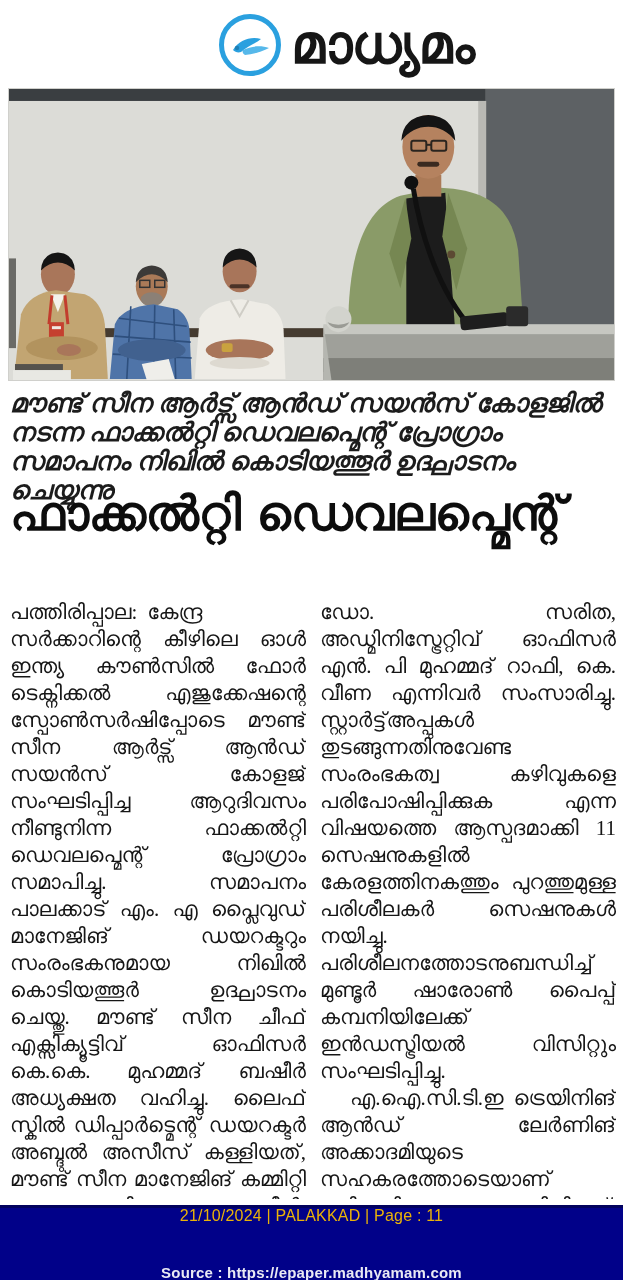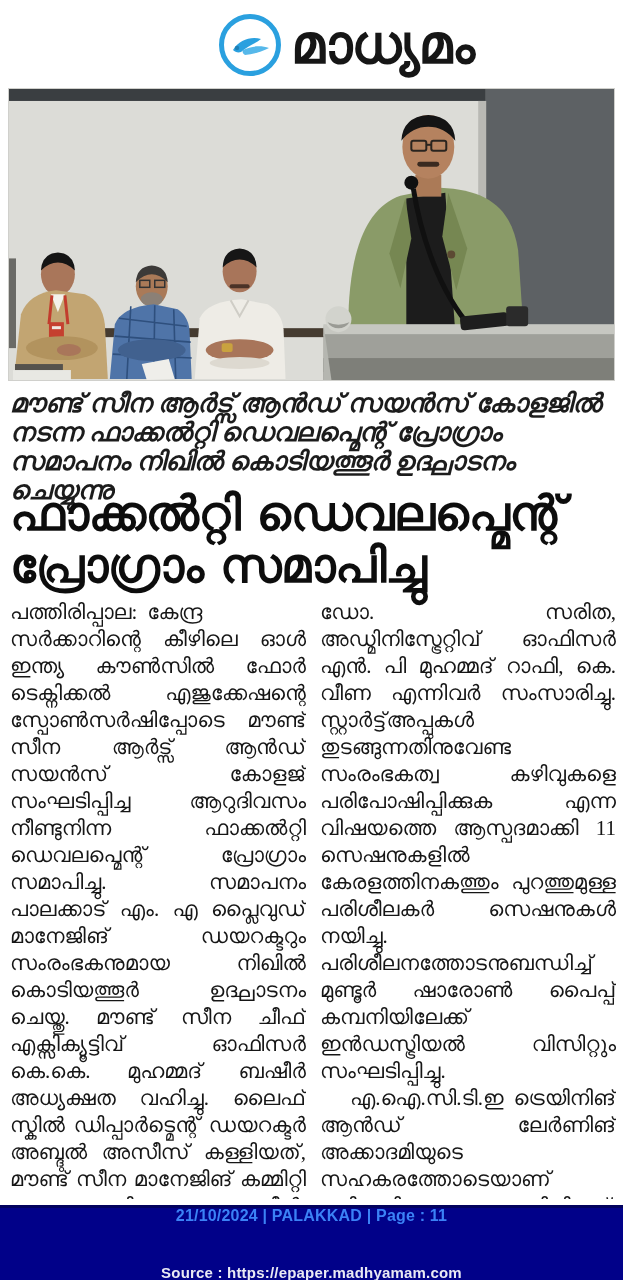--- a/index.html
+++ b/index.html
@@ -59,21 +59,21 @@
   .col p + p{text-indent:30px;}
   .dateline{font-weight:normal;margin-right:10px;}
   
   .footer{
     position:absolute;left:0;bottom:0;width:623px;height:75px;
     background:#010189;border-top:3px solid #02025e;box-sizing:border-box;
     display:flex;flex-direction:column;align-items:center;justify-content:center;gap:3px;
   }
   .footer-line1{
     font-family:"Liberation Sans", sans-serif;
-    color:#3b82f6;font-size:16px;font-weight:bold;letter-spacing:0.2px;
+    color:#eab308;font-size:16px;font-weight:normal;letter-spacing:0.2px;
   }
   .footer-line2{
     font-family:"Liberation Sans", sans-serif;
     color:#eaeaf4;font-size:15px;font-weight:bold;letter-spacing:0.2px;margin-top:36px;
   }
 </style>
 </head>
 <body>
 
 <div class="page">
@@ -170,21 +170,20 @@
         <circle cx="330" cy="231" r="13" fill="#d2d3cd"></circle>
         <path d="M319 234 A13 13 0 0 0 341 234 Q330 239 319 234 Z" fill="#9a9b95"></path>
       </g>
     </svg>
   </div>
 
   <div class="caption">മൗണ്ട് സീന ആർട്സ് ആൻഡ് സയൻസ് കോളജിൽ നടന്ന ഫാക്കൽറ്റി ഡെവലപ്മെന്റ് പ്രോഗ്രാം സമാപനം നിഖിൽ കൊടിയത്തൂർ ഉദ്ഘാടനം ചെയ്യുന്നു</div>
 
   <div class="headline">
     <div>ഫാക്കൽറ്റി ഡെവലപ്മെന്റ്</div>
-    <div>പ്രോഗ്രാം സമാപിച്ചു</div>
   </div>
 
   <div class="body-cols">
     <div class="col">
       <p><span class="dateline">പത്തിരിപ്പാല:</span><span>കേന്ദ്ര സർക്കാറിന്റെ കീഴിലെ ഓൾ ഇന്ത്യ കൗൺസിൽ ഫോർ ടെക്നിക്കൽ എജുക്കേഷന്റെ സ്പോൺസർഷിപ്പോടെ മൗണ്ട് സീന ആർട്സ് ആൻഡ് സയൻസ് കോളജ് സംഘടിപ്പിച്ച ആറുദിവസം നീണ്ടുനിന്ന ഫാക്കൽറ്റി ഡെവലപ്മെന്റ് പ്രോഗ്രാം സമാപിച്ചു. സമാപനം പാലക്കാട് എം. എ പ്ലൈവുഡ് മാനേജിങ് ഡയറക്ടറും സംരംഭകനുമായ നിഖിൽ കൊടിയത്തൂർ ഉദ്ഘാടനം ചെയ്തു. മൗണ്ട് സീന ചീഫ് എക്സിക്യൂട്ടിവ് ഓഫിസർ കെ.കെ. മുഹമ്മദ് ബഷീർ അധ്യക്ഷത വഹിച്ചു. ലൈഫ് സ്കിൽ ഡിപ്പാർട്മെന്റ് ഡയറക്ടർ അബ്ദുൽ അസീസ് കള്ളിയത്, മൗണ്ട് സീന മാനേജിങ് കമ്മിറ്റി അംഗം പി.എ. ശംസുദ്ദീൻ, കോളജ് പ്രിൻസിപ്പൽ ഡോ. സർഫ്രാസ് നവാസ്, പ്രോഗ്രാം കോഓഡിനേറ്റർ</span></p>
     </div>
     <div class="col">
       <p>ഡോ. സരിത, അഡ്മിനിസ്ട്രേറ്റിവ് ഓഫിസർ എൻ. പി മുഹമ്മദ് റാഫി, കെ. വീണ എന്നിവർ സംസാരിച്ചു. സ്റ്റാർട്ട്അപ്പുകൾ തുടങ്ങുന്നതിനുവേണ്ട സംരംഭകത്വ കഴിവുകളെ പരിപോഷിപ്പിക്കുക എന്ന വിഷയത്തെ ആസ്പദമാക്കി 11 സെഷനുകളിൽ കേരളത്തിനകത്തും പുറത്തുമുള്ള പരിശീലകർ സെഷനുകൾ നയിച്ചു. പരിശീലനത്തോടനുബന്ധിച്ച് മുണ്ടൂർ ഷാരോൺ പൈപ്പ് കമ്പനിയിലേക്ക് ഇൻഡസ്ട്രിയൽ വിസിറ്റും സംഘടിപ്പിച്ചു.</p>
       <p>എ.ഐ.സി.ടി.ഇ ട്രെയിനിങ് ആൻഡ് ലേർണിങ് അക്കാദമിയുടെ സഹകരത്തോടെയാണ് പരിപാടി സംഘടിപ്പിച്ചത്. അധ്യാപകർ, ബിരുദാനന്തര വിദ്യാർഥികൾ, വിവിധ സംരംഭകങ്ങൾ നടത്തുന്നവർ എന്നിവരാണ് പരിശീലന പരിപാടിയിൽ പങ്കെടുത്തത്.</p>
     </div>

